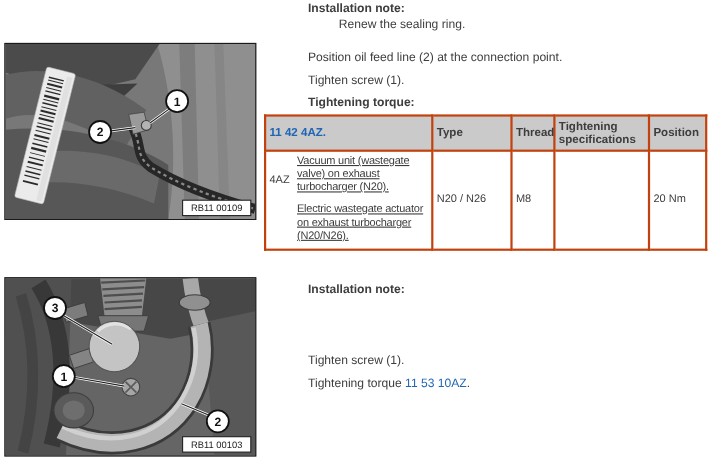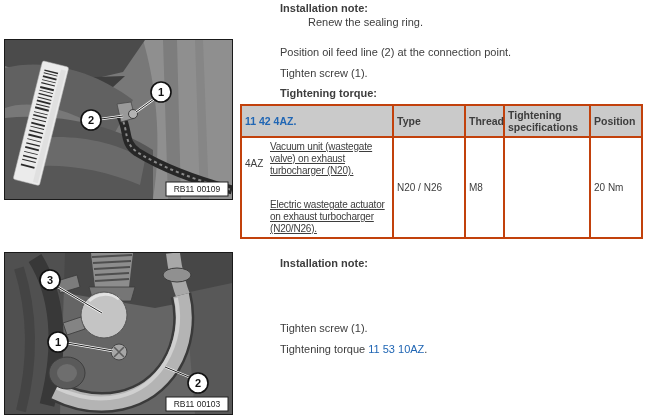--- a/index.html
+++ b/index.html
@@ -40,21 +40,21 @@
   .torque-table td { vertical-align:middle; background:#ffffff; }
   .torque-table td.desc-cell { vertical-align:top; padding-top:3px; }
   .col-code { width:152px; }
   .col-type { width:72px; }
   .col-thread { width:39px; }
   .col-spec { width:86px; }
   .col-dim { width:52px; }
   .desc-wrap { display:flex; }
   .desc-code { width:25px; flex:0 0 25px;margin-top:17px; }
   .desc-text { flex:1; letter-spacing:-0.2px;text-decoration:underline; }
-  .desc-text p + p { margin-top:22px; }
+  .desc-text p + p { margin-top:8px; }
   .row-body { height:90px; }
 </style>
 </head>
 <body>
 
 <div class="page">
 
   <div class="figure fig-top">
     <svg width="227" height="159" viewBox="0 0 227 159">
       <rect width="227" height="159" fill="#787878"></rect>

